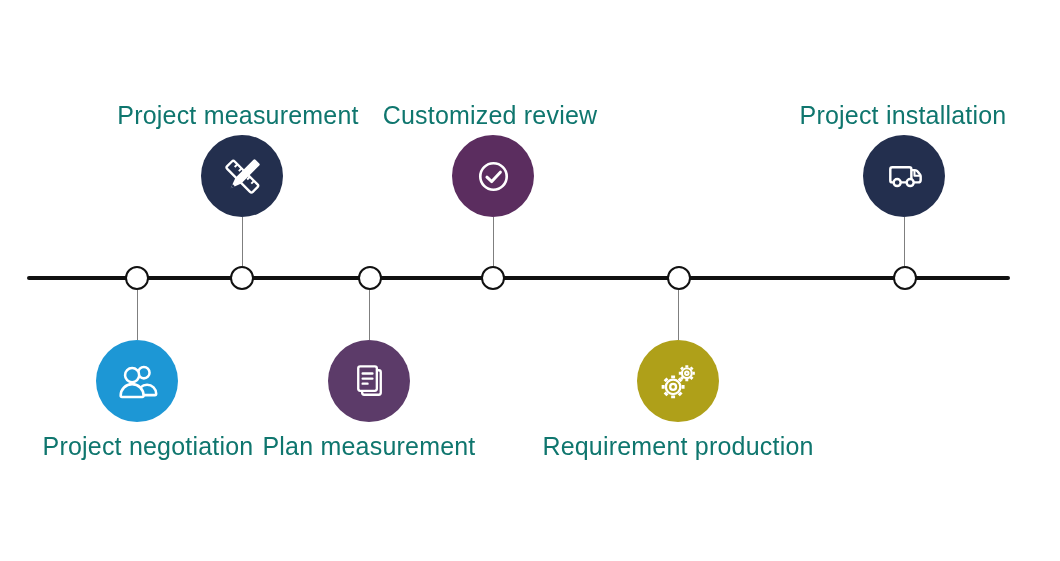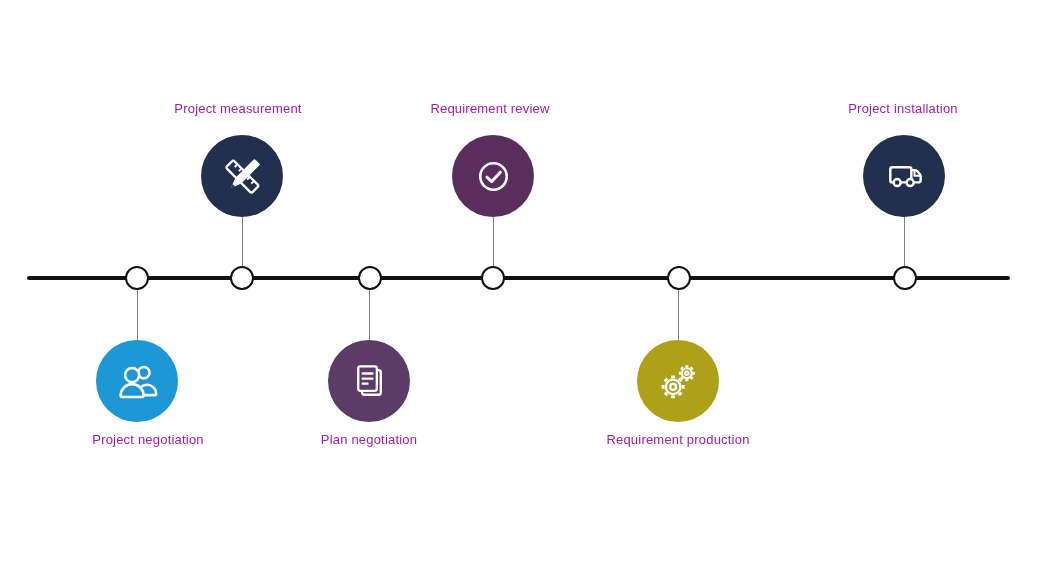--- a/index.html
+++ b/index.html
@@ -21,21 +21,21 @@
   .connector.above{top:217px;height:49px;}
   .connector.below{top:290px;height:50px;}
   .circle{
     position:absolute;width:82px;height:82px;border-radius:50%;z-index:2;
     display:flex;align-items:center;justify-content:center;
   }
   .circle.above{top:135px;}
   .circle.below{top:340px;}
   .label{
     position:absolute;transform:translateX(-50%);white-space:nowrap;
-    font-size:13px;color:#a21caf;letter-spacing:0.2px;
+    font-size:25px;color:#0f766e;letter-spacing:0.2px;
   }
   .label.above{top:101px;}
   .label.below{top:432px;}
   svg{display:block;}
 </style>
 </head>
 <body>
 
 <div class="canvas">
 
@@ -81,33 +81,33 @@
     <div class="connector below" style="left:369px"></div>
     <div class="circle below" style="left: 328px; background-color: rgb(92, 59, 105); color: rgb(92, 59, 105);">
       <svg viewBox="0 0 48 48" width="47" height="47">
         <g stroke="#fff" stroke-width="2.4">
           <rect x="16.5" y="12.5" width="19" height="25" rx="2" fill="none"></rect>
           <rect x="12.5" y="8.5" width="19" height="25" rx="2" fill="currentColor"></rect>
           <path d="M17 15.8 h10 M17 21 h10 M17 26.2 h5" fill="none" stroke-linecap="round"></path>
         </g>
       </svg>
     </div>
-    <div class="label below" style="left:369px">Plan negotiation</div>
+    <div class="label below" style="left:369px">Plan measurement</div>
   </div>
 
   <div>
     <div class="node" style="left:481px"></div>
     <div class="connector above" style="left:493px"></div>
     <div class="circle above" style="left: 452px; background-color: rgb(91, 45, 95); color: rgb(91, 45, 95);">
       <svg viewBox="0 0 48 48" width="47" height="47">
         <circle cx="24" cy="24" r="13.5" fill="none" stroke="#fff" stroke-width="2.7"></circle>
         <path d="M17.3 24.7 L22.2 29.2 L31 19.6" fill="none" stroke="#fff" stroke-width="3.1" stroke-linecap="round" stroke-linejoin="round"></path>
       </svg>
     </div>
-    <div class="label above" style="left:490px">Requirement review</div>
+    <div class="label above" style="left:490px">Customized review</div>
   </div>
 
   <div>
     <div class="node" style="left:667px"></div>
     <div class="connector below" style="left:678px"></div>
     <div class="circle below" style="left: 637px; background-color: rgb(175, 160, 25); color: rgb(175, 160, 25);">
       <svg viewBox="0 0 48 48" width="47" height="47">
         <g stroke="#fff" fill="none">
           <g stroke-width="3">
             <path d="M38.3 15.5 h2.4 M36.6 19.6 l1.7 1.7 M32.5 21.3 v2.4 M28.4 19.6 l-1.7 1.7 M26.7 15.5 h-2.4 M28.4 11.4 l-1.7 -1.7 M32.5 9.7 v-2.4 M36.6 11.4 l1.7 -1.7"></path>

